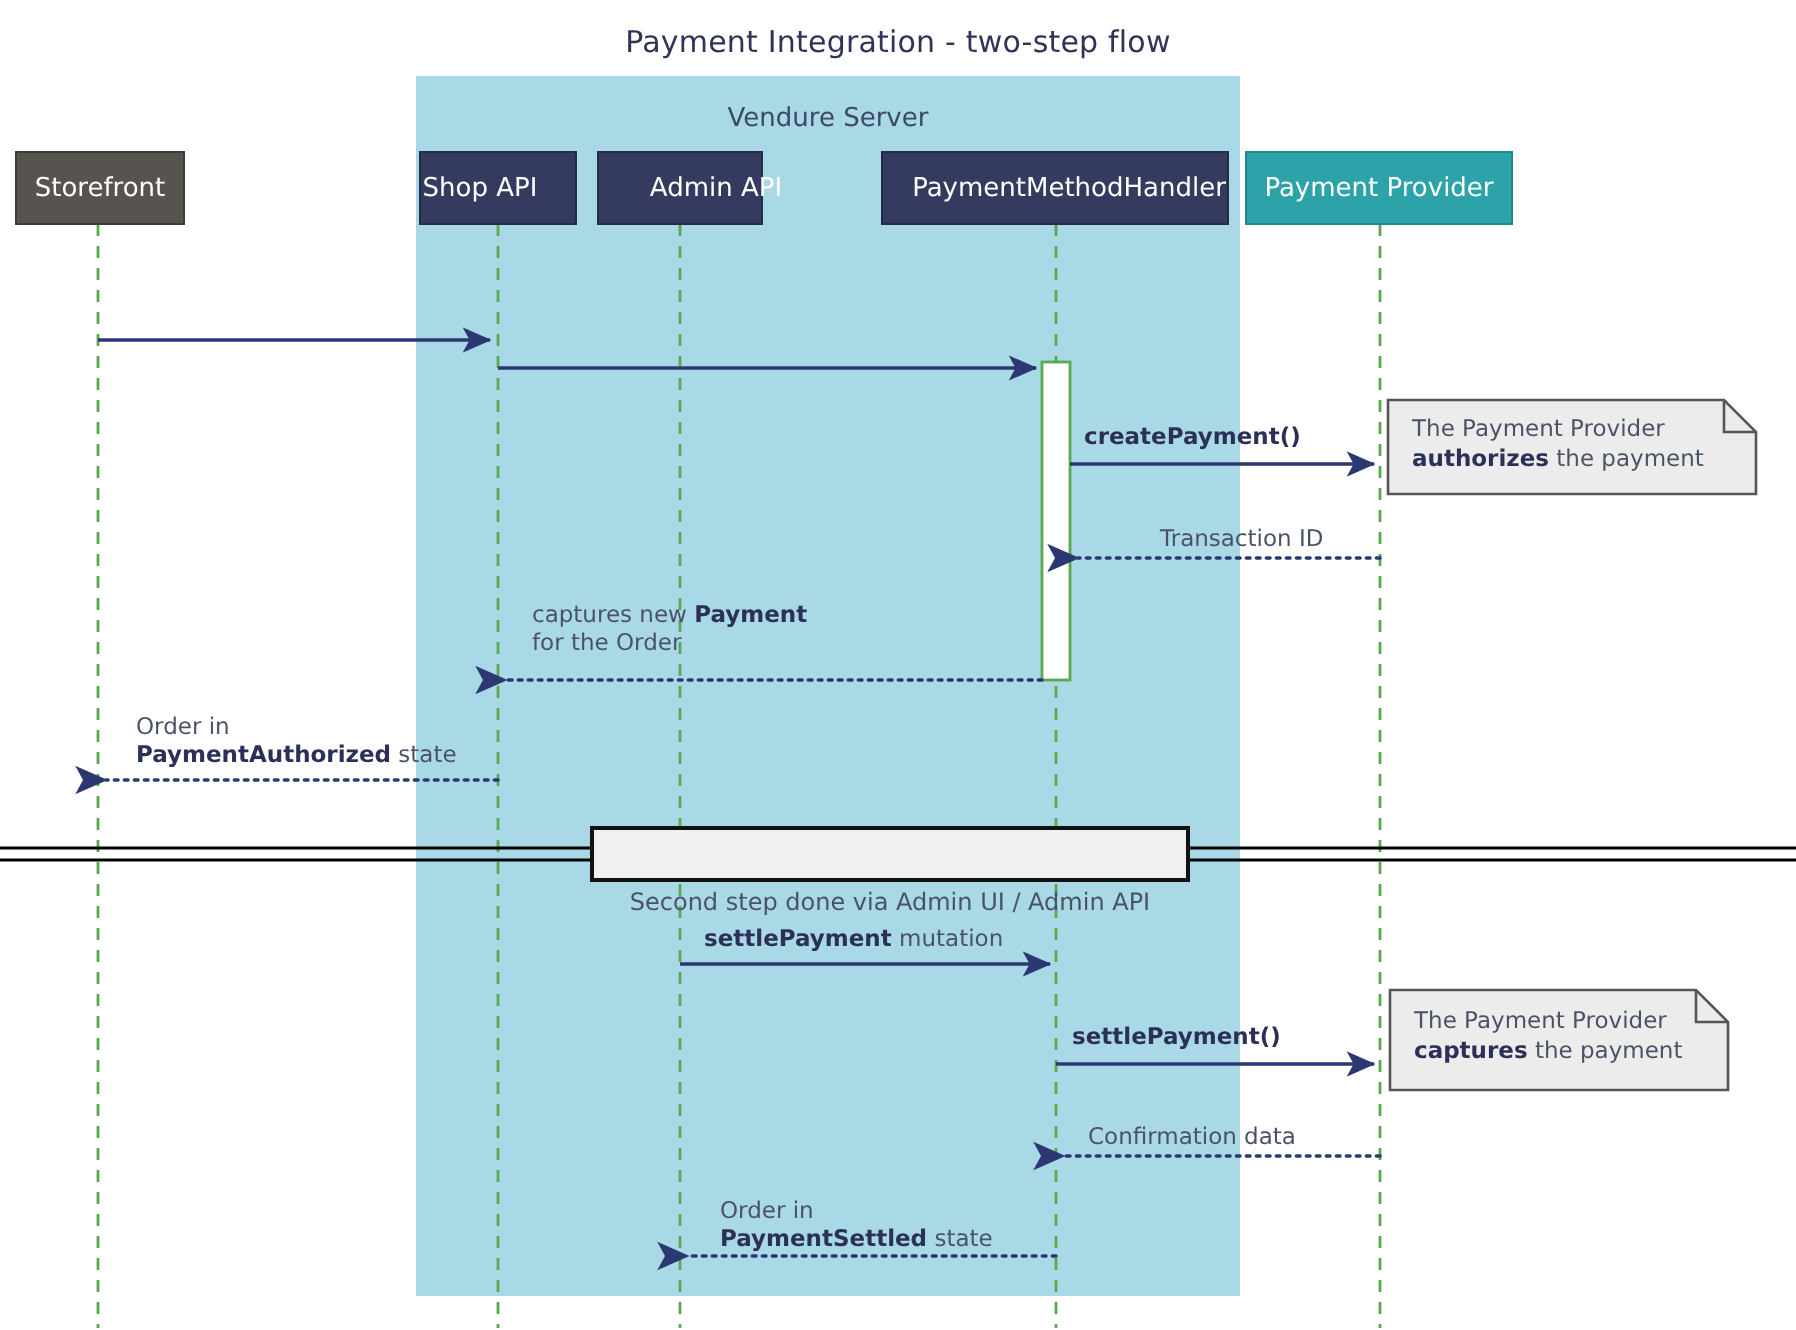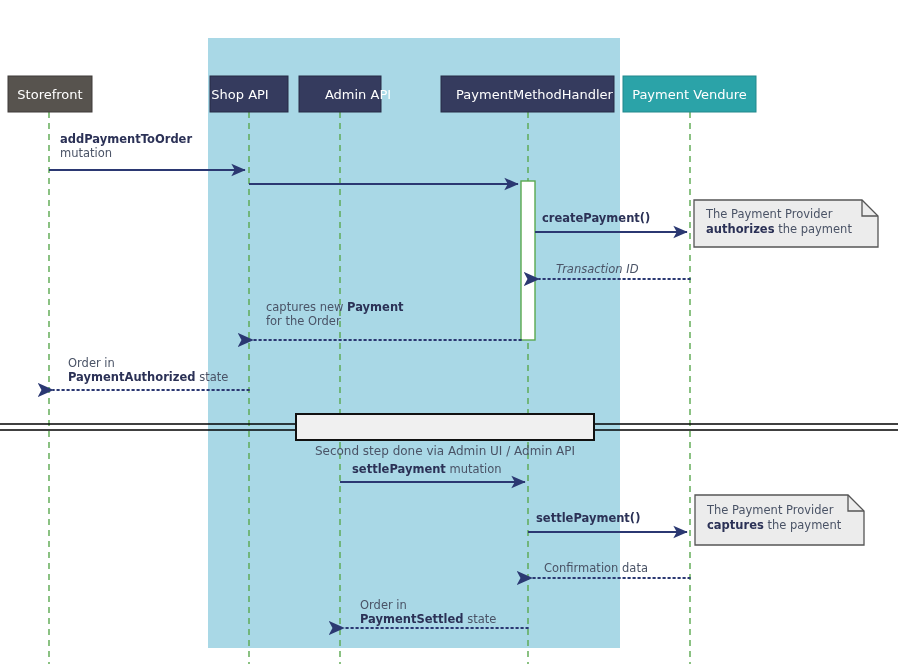--- a/index.html
+++ b/index.html
@@ -131,38 +131,36 @@
       <path d="M 848 495 L 848 511 L 864 511" fill="none" stroke="#555555" stroke-width="1.3"></path>
     </g>
 
     <rect x="8" y="76" width="84" height="36" fill="#57534e" stroke="#3f3b38" stroke-width="1"></rect>
     <rect x="210" y="76" width="78" height="36" fill="#353b5e" stroke="#262b45" stroke-width="1"></rect>
     <rect x="299" y="76" width="82" height="36" fill="#353b5e" stroke="#262b45" stroke-width="1"></rect>
     <rect x="441" y="76" width="173" height="36" fill="#353b5e" stroke="#262b45" stroke-width="1"></rect>
     <rect x="623" y="76" width="133" height="36" fill="#2ba3a8" stroke="#22888c" stroke-width="1"></rect>
   </svg>
 
-
+  <div class="title">Payment Integration - two-step flow</div>
+
+  <div class="grouplabel" style="left:208px; top:52px; width:412px; text-align:center;">Vendure Server</div>
 
   <div class="boxlabel" style="left:8px;   top:88px; width:84px;  text-align:center;">Storefront</div>
   <div class="boxlabel" style="left:210px; top:88px; width:60px;  text-align:center;">Shop API</div>
   <div class="boxlabel" style="left:299px; top:88px; width:72px;  text-align:center;padding-left:23px;">Admin API</div>
   <div class="boxlabel" style="left:441px; top:88px; width:187px; text-align:center;">PaymentMethodHandler</div>
-  <div class="boxlabel" style="left:623px; top:88px; width:133px; text-align:center;">Payment Vendure</div>
-
-  <div class="msg" style="left:60px; top:132px;">
-    <span class="lead">addPaymentToOrder</span><br>
-    <span>mutation</span>
-  </div>
+  <div class="boxlabel" style="left:623px; top:88px; width:133px; text-align:center;">Payment Provider</div>
+
 
   <div class="msg" style="left:542px; top:211px;">
     <span class="lead">createPayment()</span>
   </div>
 
-  <div class="msg" style="left:556px; top:262px;font-style:italic;">
+  <div class="msg" style="left:580px; top:262px;">
     <span>Transaction ID</span>
   </div>
 
   <div class="msg" style="left:266px; top:300px;">
     <span>captures new </span><b>Payment</b><br>
     <span>for the Order</span>
   </div>
 
   <div class="msg" style="left:68px; top:356px;">
     <span>Order in</span><br>

